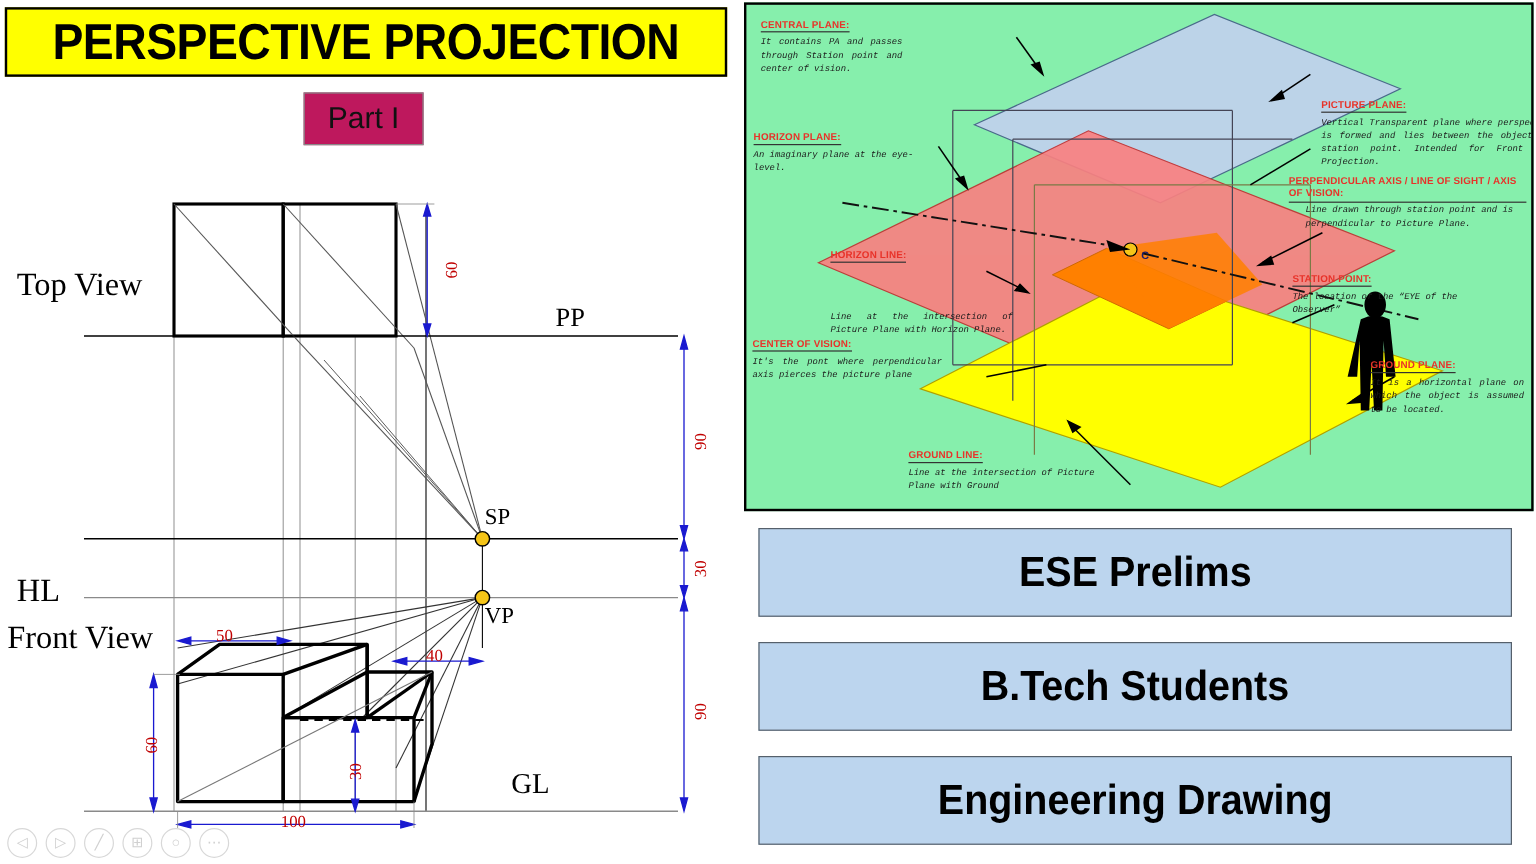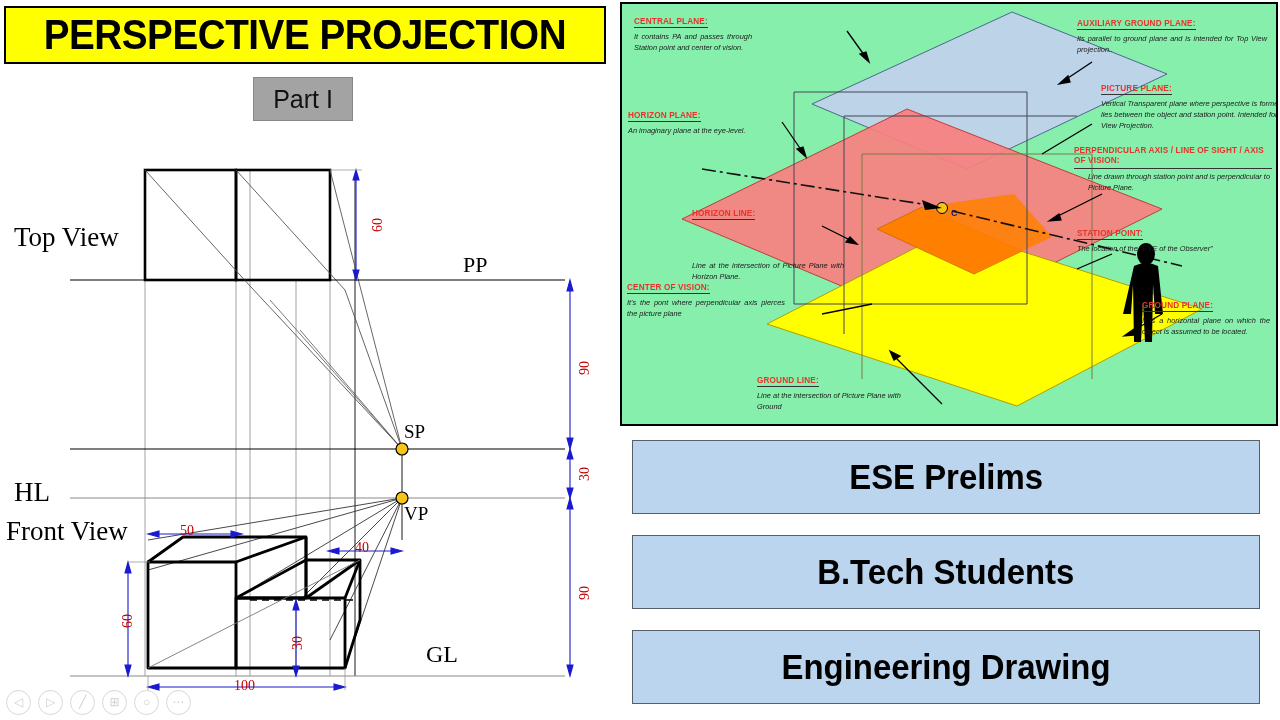--- a/index.html
+++ b/index.html
@@ -11,21 +11,21 @@
               background:#fff;overflow:hidden;text-align:center;}
 
   #title-banner{position:absolute;left:4px;top:6px;width:602px;height:58px;
     background:#ffff00;border:2px solid #000;box-sizing:border-box;
     display:flex;align-items:center;justify-content:center;}
   #title-banner span{font-family:"Liberation Sans",sans-serif;
     font-weight:bold;font-size:42px;letter-spacing:-0.5px;color:#000;
     transform:scaleX(0.92);transform-origin:center;white-space:nowrap;}
 
   #part-chip{position:absolute;left:253px;top:77px;width:100px;height:44px;
-    background:#a3a3a3;border:1px solid #888;box-sizing:border-box;
+    background:#be185d;border:1px solid #888;box-sizing:border-box;
     display:flex;align-items:center;justify-content:center;}
   #part-chip span{font-size:25px;color:#111;font-family:"Liberation Sans",sans-serif;}
 
   .dwg-label{position:absolute;font-family:"Liberation Serif",serif;
     color:#000;white-space:nowrap;}
 
   #lbl-topview{left:14px;top:222px;font-size:27px;}
   #lbl-frontview{left:6px;top:516px;font-size:27px;}
   #lbl-hl{left:14px;top:477px;font-size:27px;}
   #lbl-pp{left:463px;top:252px;font-size:22px;}
@@ -47,21 +47,21 @@
   
   #right-panel{position:absolute;left:612px;top:0;width:668px;height:720px;}
   #diagram-card{position:absolute;left:8px;top:2px;width:658px;height:424px;
     background:#86efac;border:2px solid #000;box-sizing:border-box;overflow:hidden;}
 
   .ann{position:absolute;}
   .ann-title{color:#e8332a;font-weight:bold;font-size:8.2px;
     letter-spacing:0.15px;white-space:nowrap;
     border-bottom:1.3px solid #333;padding-bottom:1px;display:inline-block;}
   .ann-body{color:#1a1a1a;font-size:7.4px;font-style:italic;line-height:1.5;
-    margin-top:2.5px;font-family:Liberation Sans, sans-serif;}
+    margin-top:2.5px;font-family:Liberation Mono, monospace;}
   .ann-body.just{text-align:justify;}
 
   .bar{position:absolute;left:20px;width:628px;height:74px;
     background:#bcd5ee;border:1.6px solid #55606b;box-sizing:border-box;
     display:flex;align-items:center;justify-content:center;}
   .bar span{font-weight:bold;font-size:35px;color:#000;
     font-family:"Liberation Sans",sans-serif;transform:scaleX(0.94);}
   #bar-1{top:440px;} #bar-2{top:535px;} #bar-3{top:630px;}
 </style>
 </head>
@@ -313,24 +313,20 @@
     <div class="ann" style="left:5px;top:272px;width:170px;">
       <div class="ann-title">CENTER OF VISION:</div>
       <div class="ann-body just" style="width:158px;">It's the pont where perpendicular axis pierces the picture plane</div>
     </div>
 
     <div class="ann" style="left:135px;top:365px;width:160px;">
       <div class="ann-title">GROUND LINE:</div>
       <div class="ann-body">Line at the intersection of Picture Plane with Ground</div>
     </div>
 
-    <div class="ann" style="left:455px;top:8px;width:190px;">
-      <div class="ann-title">AUXILIARY GROUND PLANE:</div>
-      <div class="ann-body just">Its parallel to ground plane and is intended for Top View projection..</div>
-    </div>
 
     <div class="ann" style="left:479px;top:73px;width:196px;">
       <div class="ann-title">PICTURE PLANE:</div>
       <div class="ann-body just">Vertical Transparent plane where perspective is formed and lies between the object and station point. Intended for Front View Projection.</div>
     </div>
 
     <div class="ann" style="left:452px;top:142px;width:198px;">
       <div class="ann-title" style="white-space:normal;line-height:1.25;">PERPENDICULAR AXIS / LINE OF SIGHT / AXIS OF VISION:</div>
       <div class="ann-body" style="margin-left:14px;">Line drawn through station point and is perpendicular to Picture Plane.</div>
     </div>

